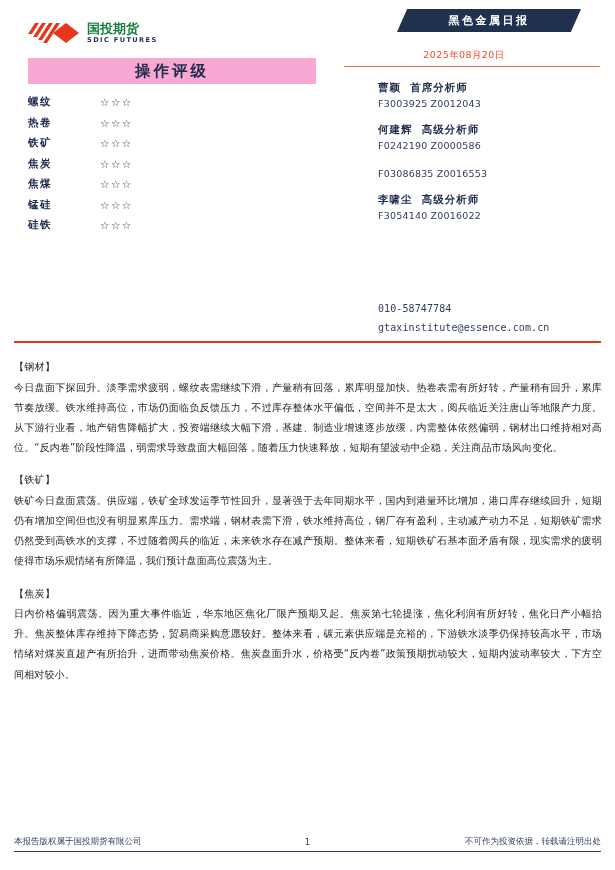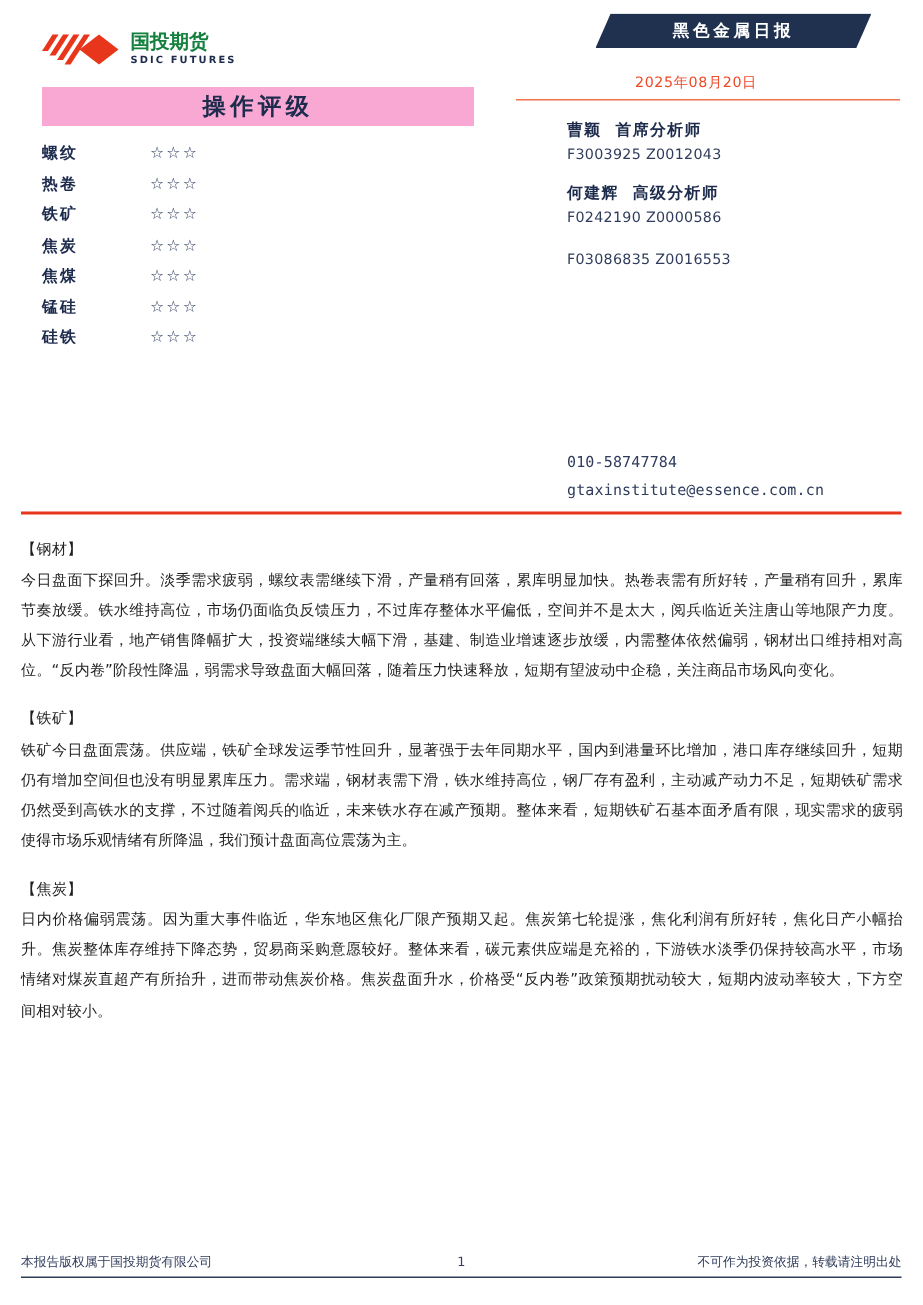--- a/index.html
+++ b/index.html
@@ -352,20 +352,24 @@
         <div class="analyst">
           <div class="analyst-name"><span>曹颖</span>&nbsp;&nbsp;<span>首席分析师</span></div>
           <div class="analyst-code">F3003925  Z0012043</div>
         </div>
         <div class="analyst">
           <div class="analyst-name"><span>何建辉</span>&nbsp;&nbsp;<span>高级分析师</span></div>
           <div class="analyst-code">F0242190  Z0000586</div>
         </div>
         <div class="analyst">
           <div class="analyst-code">F03086835  Z0016553</div>
+        </div>
+        <div class="analyst">
+          <div class="analyst-name"><span>李啸尘</span>&nbsp;&nbsp;<span>高级分析师</span></div>
+          <div class="analyst-code">F3054140  Z0016022</div>
         </div>
       </div>
 
       <div class="contact">
         <div class="contact-line">010-58747784</div>
         <div class="contact-line">gtaxinstitute@essence.com.cn</div>
       </div>
     </div>
 
     <div class="header-rule"></div>

